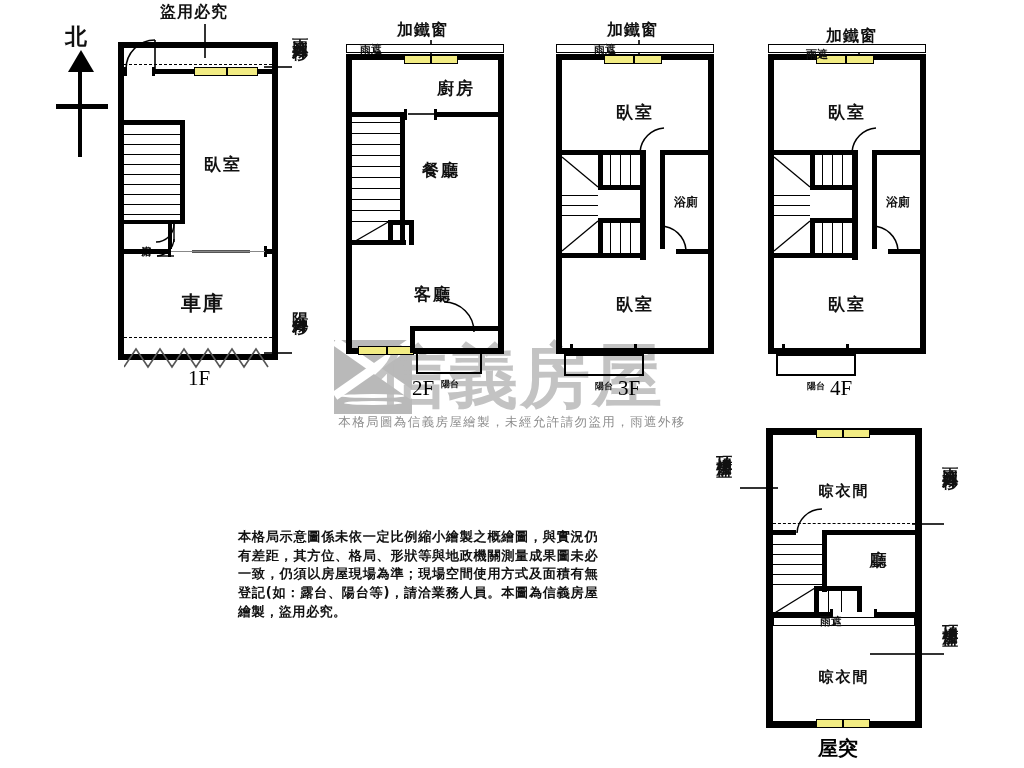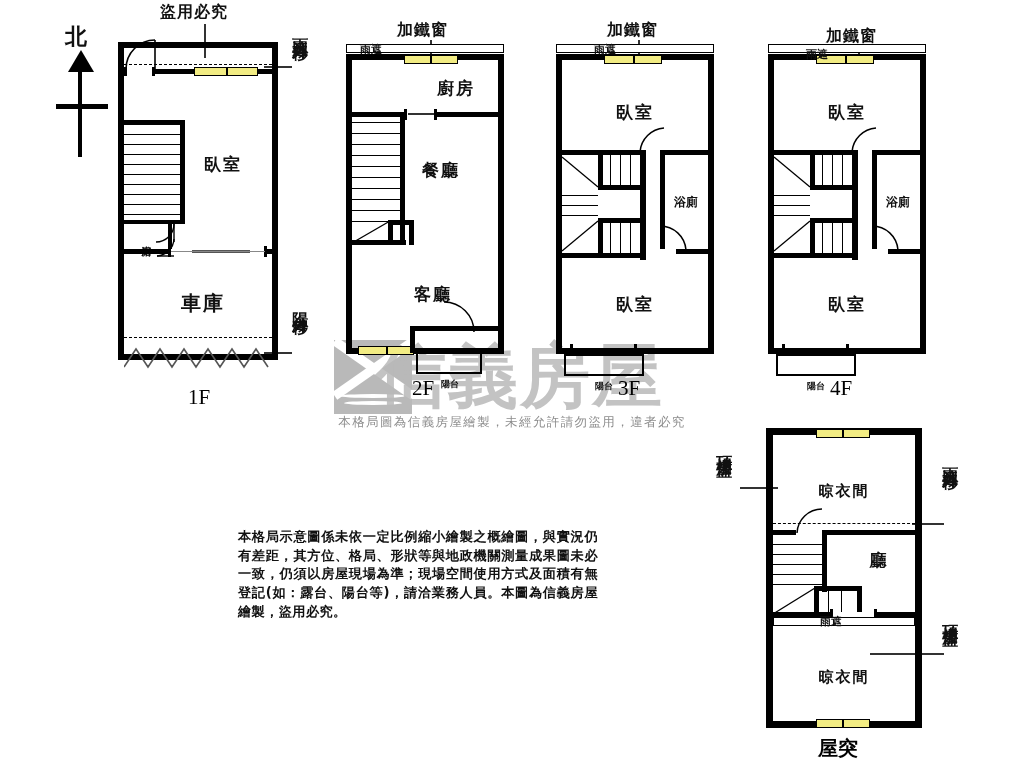--- a/index.html
+++ b/index.html
@@ -59,21 +59,21 @@
 </head>
 <body>
 
 <div id="wm-logo">
   <div class="slash" style="left:-8px;top:24px;width:96px;height:9px;transform:rotate(35deg);"></div>
   <div class="slash" style="left:-8px;top:24px;width:96px;height:9px;transform:rotate(-35deg);"></div>
   <div class="slash" style="left:6px;top:54px;width:66px;height:4px;border-radius:50%;"></div>
   <div class="slash" style="left:10px;top:61px;width:58px;height:4px;border-radius:50%;"></div>
 </div>
 <div id="watermark">信義房屋</div>
-<div id="copyline">本格局圖為信義房屋繪製，未經允許請勿盜用，違者必究</div>
+<div id="copyline">本格局圖為信義房屋繪製，未經允許請勿盜用，雨遮外移</div>
 
 <div id="north">
   <div class="abs" style="left:22px;top:17px;width:4px;height:100px;background:#000;"></div>
   <div class="abs" style="left:0px;top:64px;width:52px;height:5px;background:#000;"></div>
   <svg class="abs" style="left:12px;top:10px;" width="26" height="22" viewBox="0 0 26 22">
     <polygon points="13,0 26,22 0,22" fill="#000"></polygon>
   </svg>
   <div class="abs" style="left:9px;top:-18px;font-size:22px;font-weight:bold;">北</div>
 </div>
 
@@ -133,21 +133,21 @@
   <div class="abs" style="left:74px;top:208px;width:58px;height:3px;background:#555;"></div>
   <div class="abs" style="left:53px;top:209px;width:94px;height:1.2px;background:#888;"></div>
 
   <div class="room" style="left:40px;top:248px;width:90px;height:26px;font-size:20px;">車庫</div>
 
   <div class="dashed" style="left:6px;top:295px;width:148px;"></div>
   <svg class="zig" style="left:6px;top:305px;" width="148" height="22" viewBox="0 0 148 22">
     <polyline points="0,20 12,2 24,20 36,2 48,20 60,2 72,20 84,2 96,20 108,2 120,20 132,2 144,20" fill="none" stroke="#555" stroke-width="1.6"></polyline>
   </svg>
 </div>
-<div class="floorlabel" style="left:188px;top:385px;">1F</div>
+<div class="floorlabel" style="left:188px;top:366px;">1F</div>
 
 <div class="anno" style="left:160px;top:2px;">盜用必究</div>
 <div class="leader" style="left:204px;top:24px;width:1.6px;height:34px;"></div>
 <div class="anno vert" style="left:292px;top:26px;height:110px;">雨遮外移</div>
 <div class="leader" style="left:264px;top:66px;width:28px;height:1.8px;"></div>
 <div class="anno vert" style="left:292px;top:300px;height:110px;">陽台外移</div>
 <div class="leader" style="left:264px;top:352px;width:28px;height:1.8px;"></div>
 
 <div class="plan" id="plan-2f" style="left:346px;top:54px;width:158px;height:300px;">
 

